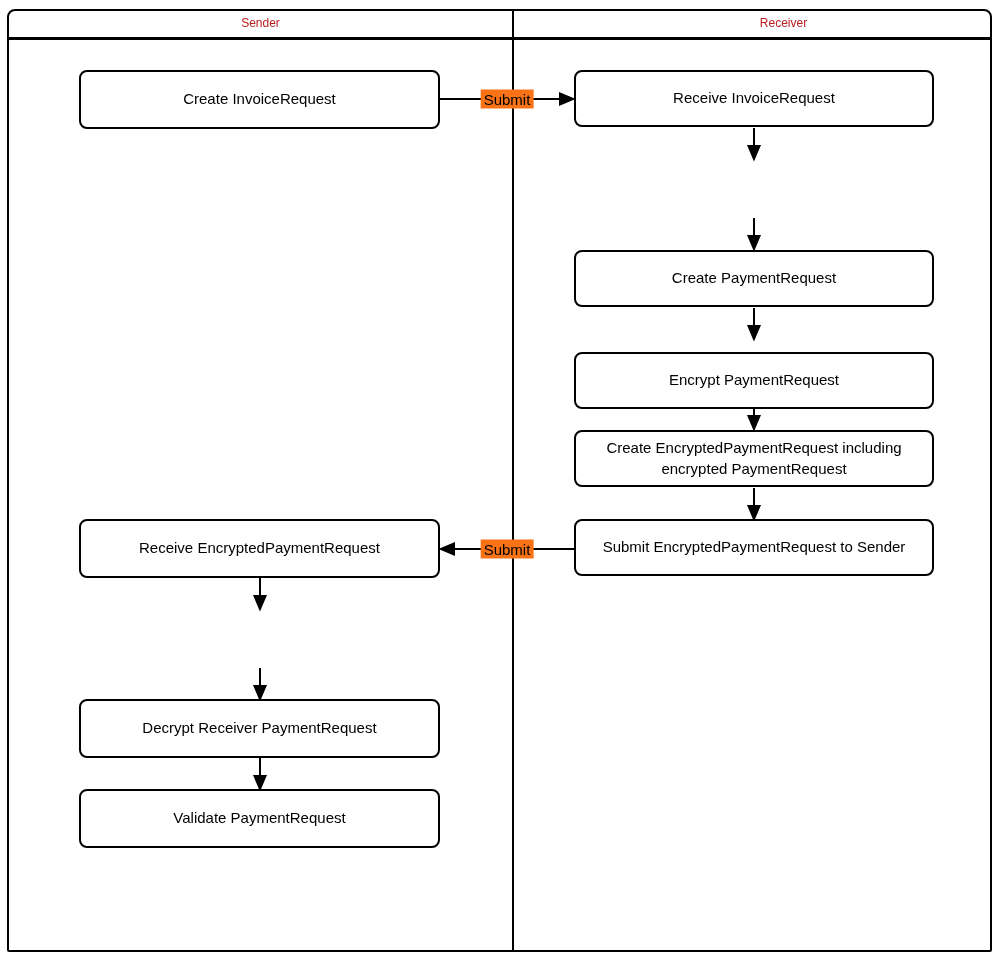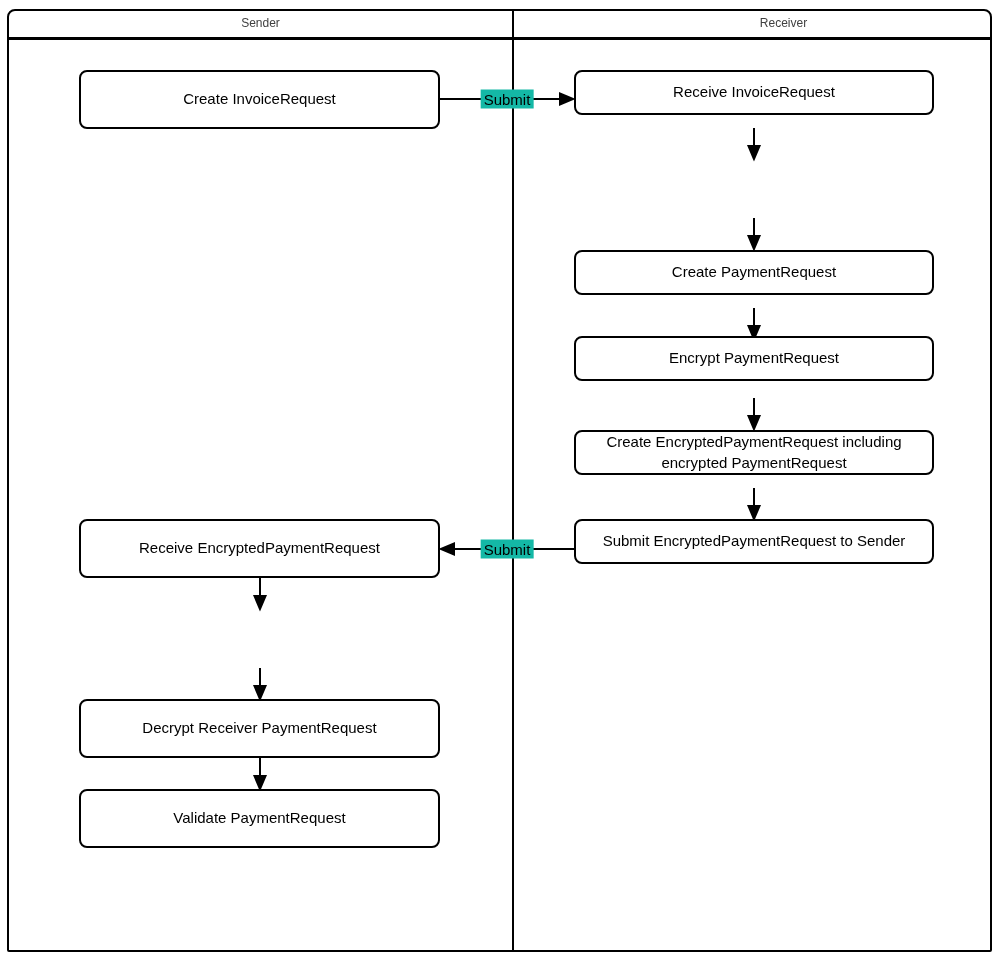--- a/index.html
+++ b/index.html
@@ -43,52 +43,52 @@
     height: 943px;
     background: #000000;
   }
   .lane-title {
     position: absolute;
     top: 9px;
     height: 29px;
     line-height: 29px;
     text-align: center;
     font-size: 12px;
-    color: #404040;
+    color: #b91c1c;
   }
   .lane-title.sender   { left: 9px;   width: 503px; }
   .lane-title.receiver { left: 514px; width: 539px; }
   .node {
     position: absolute;
     box-sizing: border-box;
     border: 2px solid #000000;
     border-radius: 8px;
     background: #ffffff;
     display: flex;
     align-items: center;
     justify-content: center;
     text-align: center;
     font-size: 15px;
     line-height: 1.35;
     padding: 4px 4px;
   }
   .node.sender-col   { left: 79px;  width: 361px; height: 59px; }
-  .node.receiver-col { left: 574px; width: 360px; height: 45px; }
+  .node.receiver-col { left: 574px; width: 360px; height: 57px; }
   .edges-layer {
     position: absolute;
     left: 0;
     top: 0;
     width: 1000px;
     height: 959px;
     pointer-events: none;
   }
   .edge-label {
     position: absolute;
     transform: translate(-50%, -50%);
-    background: #14b8a6;
+    background: #f97316;
     font-size: 15px;
     padding: 1px 3px;
     white-space: nowrap;
   }
 </style>
 </head>
 <body>
 
 <div class="canvas">
 
@@ -148,20 +148,20 @@
     </g>
   </svg>
 
   <div class="node sender-col" style="top:70px">Create InvoiceRequest</div>
   <div class="node sender-col" style="top:519px">Receive EncryptedPaymentRequest</div>
   <div class="node sender-col" style="top:699px">Decrypt Receiver PaymentRequest</div>
   <div class="node sender-col" style="top:789px">Validate PaymentRequest</div>
 
   <div class="node receiver-col" style="top:70px">Receive InvoiceRequest</div>
   <div class="node receiver-col" style="top:250px">Create PaymentRequest</div>
-  <div class="node receiver-col" style="top:336px">Encrypt PaymentRequest</div>
+  <div class="node receiver-col" style="top:352px">Encrypt PaymentRequest</div>
   <div class="node receiver-col" style="top:430px">Create EncryptedPaymentRequest including encrypted PaymentRequest</div>
   <div class="node receiver-col" style="top:519px">Submit EncryptedPaymentRequest to Sender</div>
 
   <div class="edge-label" style="left:507px; top:99px;">Submit</div>
   <div class="edge-label" style="left:507px; top:549px;">Submit</div>
 
 </div>
 
 </body></html>

